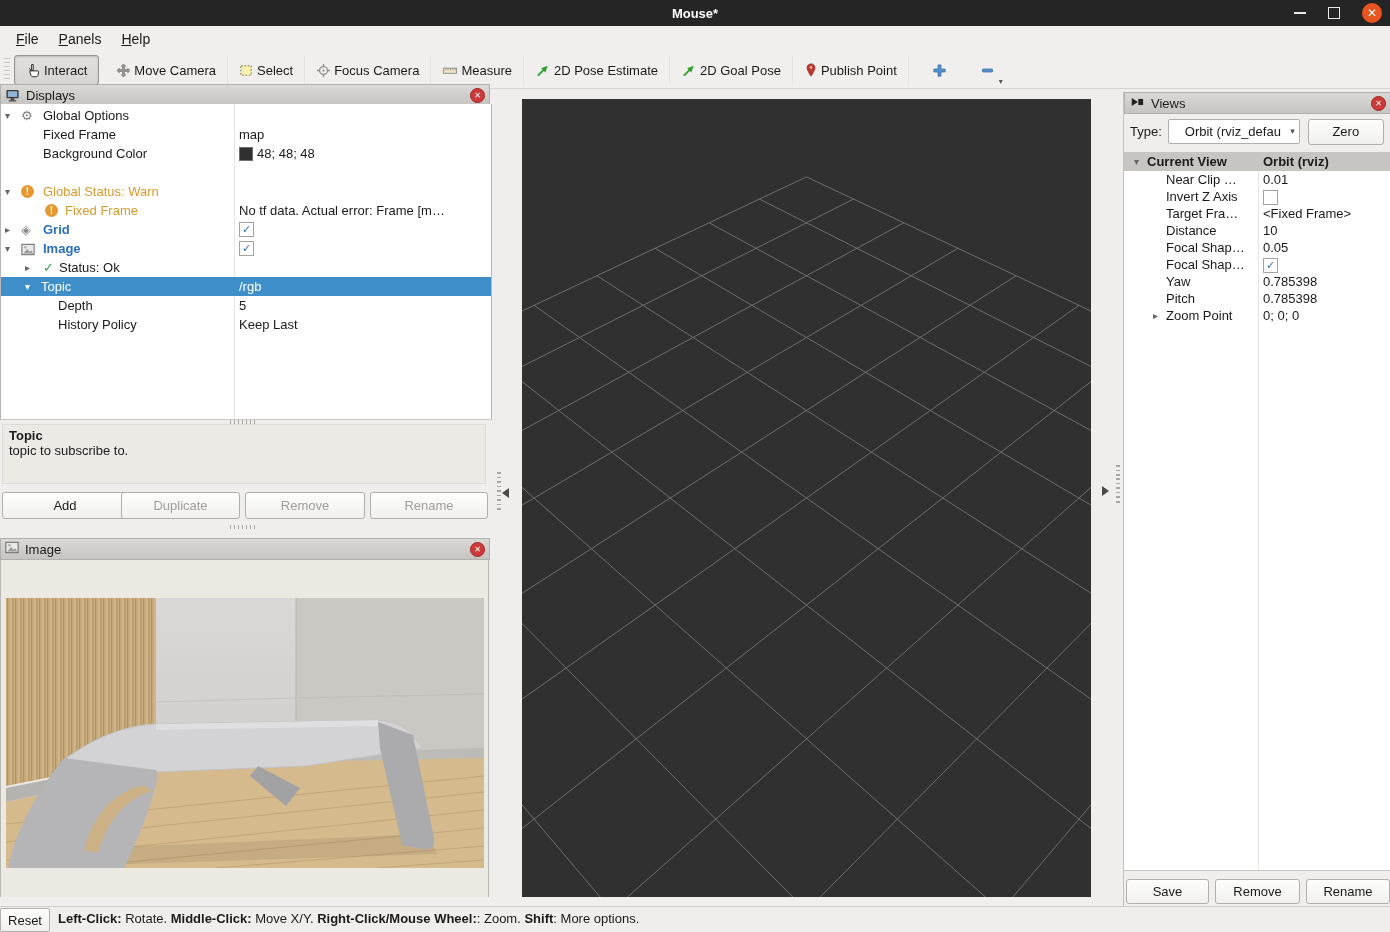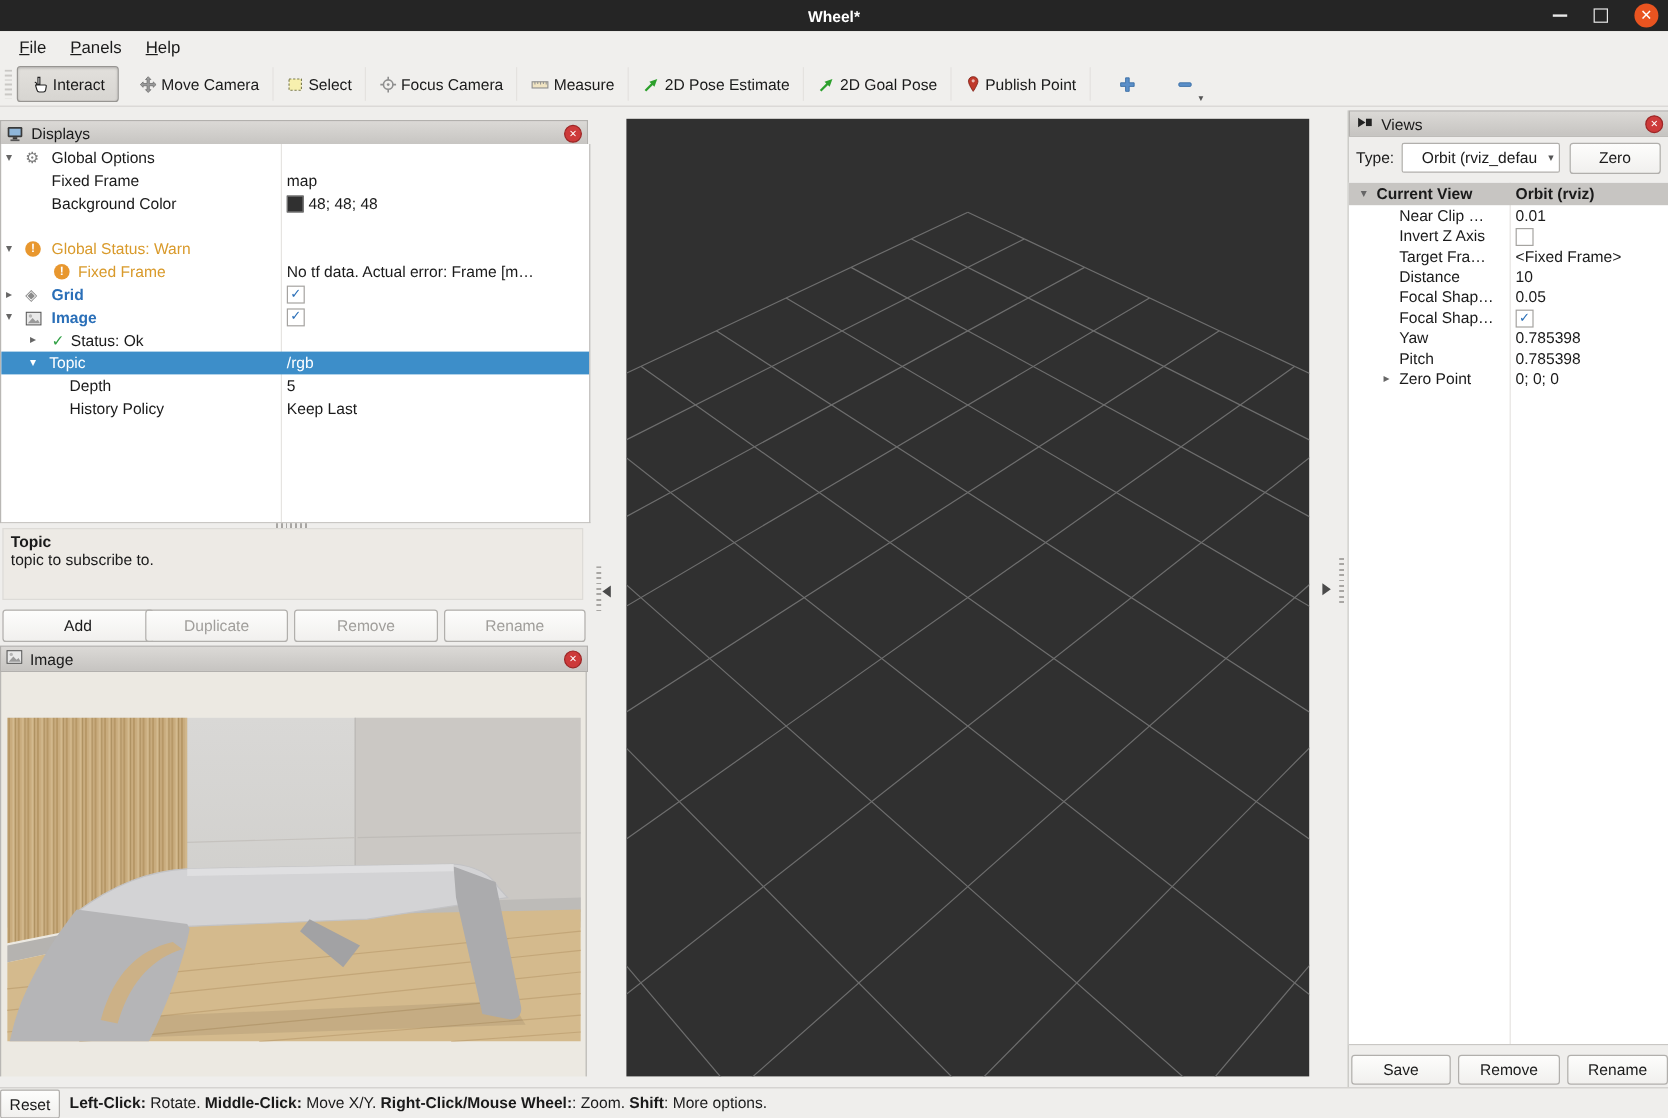--- a/index.html
+++ b/index.html
@@ -32,21 +32,21 @@
   .tool svg{display:block;}
   .tinybtn{display:flex;align-items:center;justify-content:center;width:34px;height:28px;position:relative;}
   .caret{position:absolute;right:2px;bottom:-2px;font-size:8px;color:#555;}
   
   .phead{position:absolute;height:20px;left:0;right:0;background:linear-gradient(#dbd9d6,#c6c4c1);
          border:1px solid #b2b0ad;display:flex;align-items:center;gap:6px;padding:0 4px;font-size:13px;}
   .closebtn{position:absolute;right:4px;top:3px;width:13px;height:13px;border-radius:50%;
             background:#cd3a3a;border:1px solid #9c2626;color:#fff;font-size:8px;font-weight:bold;
             display:flex;align-items:center;justify-content:center;line-height:1;}
   
-  #displays{position:absolute;left:0;top:100px;width:490px;height:805px;}
+  #displays{position:absolute;left:0;top:84px;width:490px;height:805px;}
   .dtree{position:absolute;left:0;top:20px;width:490px;height:315px;background:#fff;
          border-left:1px solid #b9b7b4;border-right:1px solid #b9b7b4;border-bottom:1px solid #c9c7c4;
          font-size:13px;overflow:hidden;}
   .coldiv{position:absolute;left:233px;top:0;bottom:0;width:1px;background:#e6e4e1;}
   .trow{position:absolute;left:0;width:100%;height:19px;line-height:19px;}
   .trow.sel{background:#3d8ec9;color:#fff;}
   .trow span{position:absolute;white-space:nowrap;}
   .arr{font-size:10px;color:#666;top:0;}
   .sel .arr{color:#fff;}
   .tval{left:238px;}
@@ -104,21 +104,21 @@
   
   .statusbar{position:absolute;left:0;top:906px;width:1390px;height:26px;background:#efeeec;
              border-top:1px solid #cfcdca;font-size:13px;display:flex;align-items:center;}
   .resetbtn{position:absolute;left:0;top:1px;width:50px;height:24px;border-radius:2px;}
   .statustext{position:absolute;left:58px;top:4px;white-space:nowrap;}
 </style>
 </head>
 <body>
 
 <div class="titlebar">
-  <span class="title">Wheel*</span>
+  <span class="title">Mouse*</span>
   <div class="winctl">
     <span class="wmin"></span>
     <span class="wmax"></span>
     <span class="wclose">✕</span>
   </div>
 </div>
 
 <div class="menubar">
   <span class="menuitem"><u>F</u><span>ile</span></span>
   <span class="menuitem"><u>P</u><span>anels</span></span>
@@ -439,21 +439,21 @@
     <div class="vrow" style="top:121px">
       <span class="lbl">Yaw</span>
       <span class="val">0.785398</span>
     </div>
     <div class="vrow" style="top:138px">
       <span class="lbl">Pitch</span>
       <span class="val">0.785398</span>
     </div>
     <div class="vrow" style="top:155px">
       <span class="arr" style="left:29px">▸</span>
-      <span class="lbl">Zero Point</span>
+      <span class="lbl">Zoom Point</span>
       <span class="val">0; 0; 0</span>
     </div>
   </div>
 
   <div class="vbtns" style="position:absolute;left:0;top:787px;width:267px;height:25px">
     <button style="left:2px;width:83px">Save</button>
     <button style="left:91px;width:85px">Remove</button>
     <button style="left:182px;width:84px">Rename</button>
   </div>
   <div class="fps">31 fps</div>

